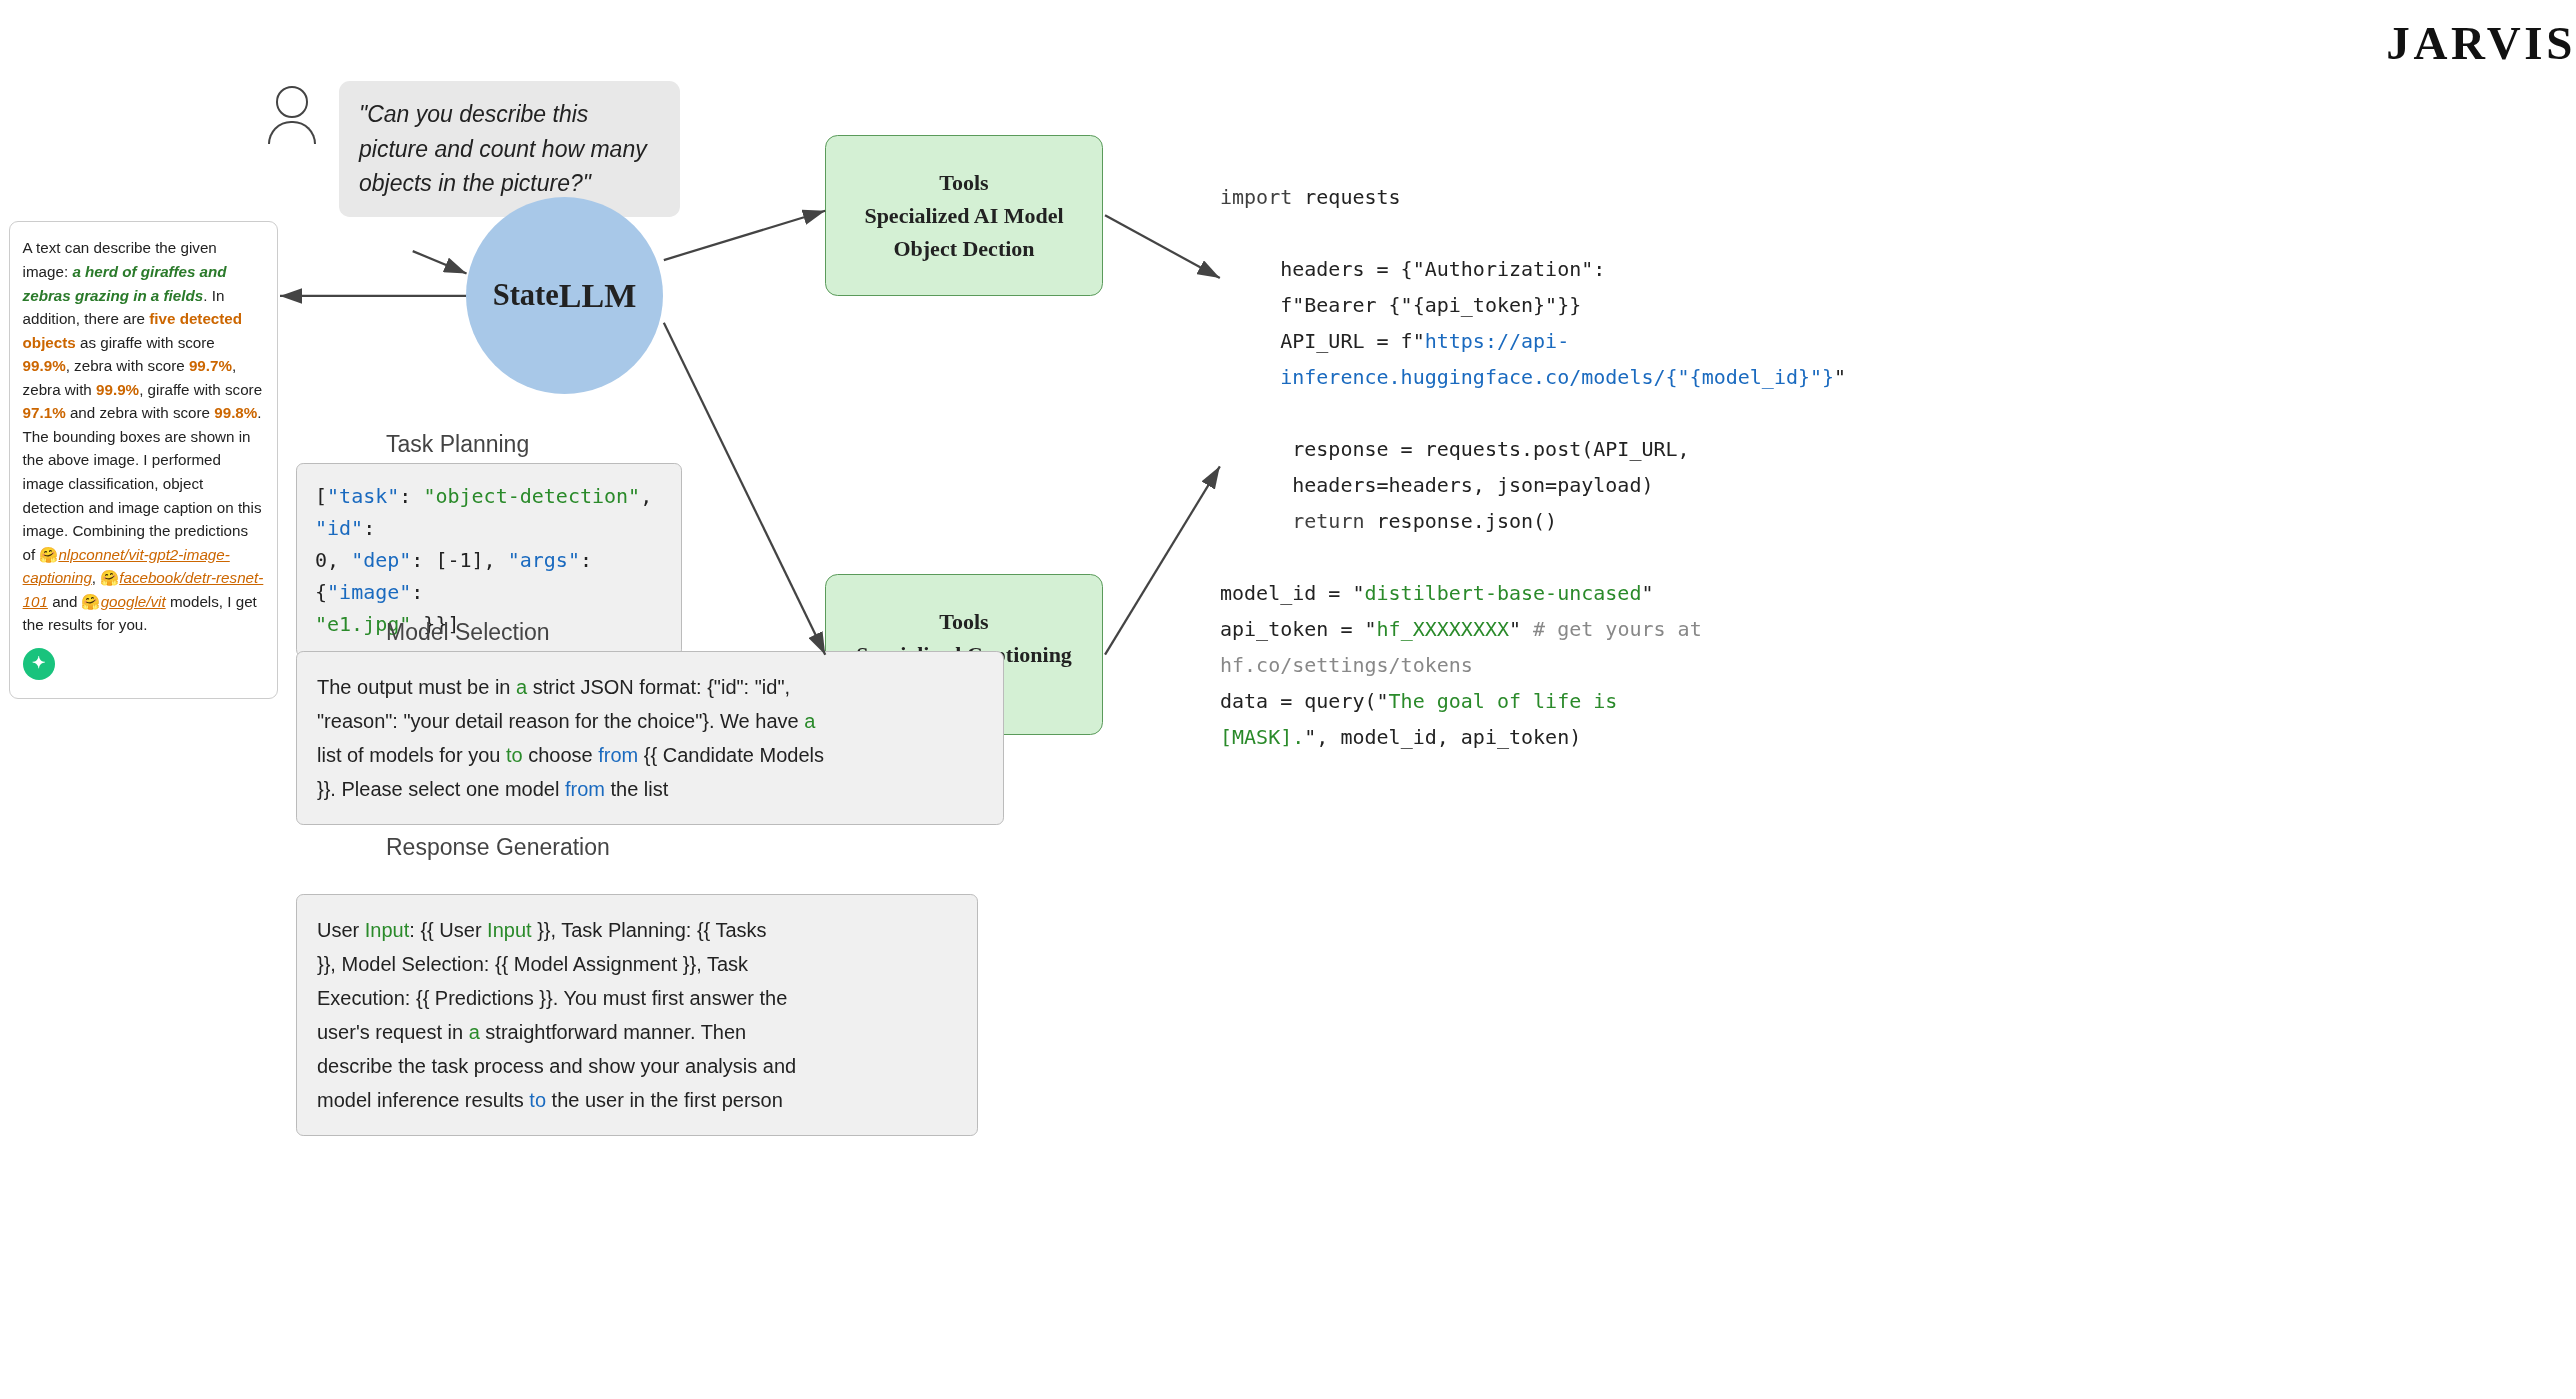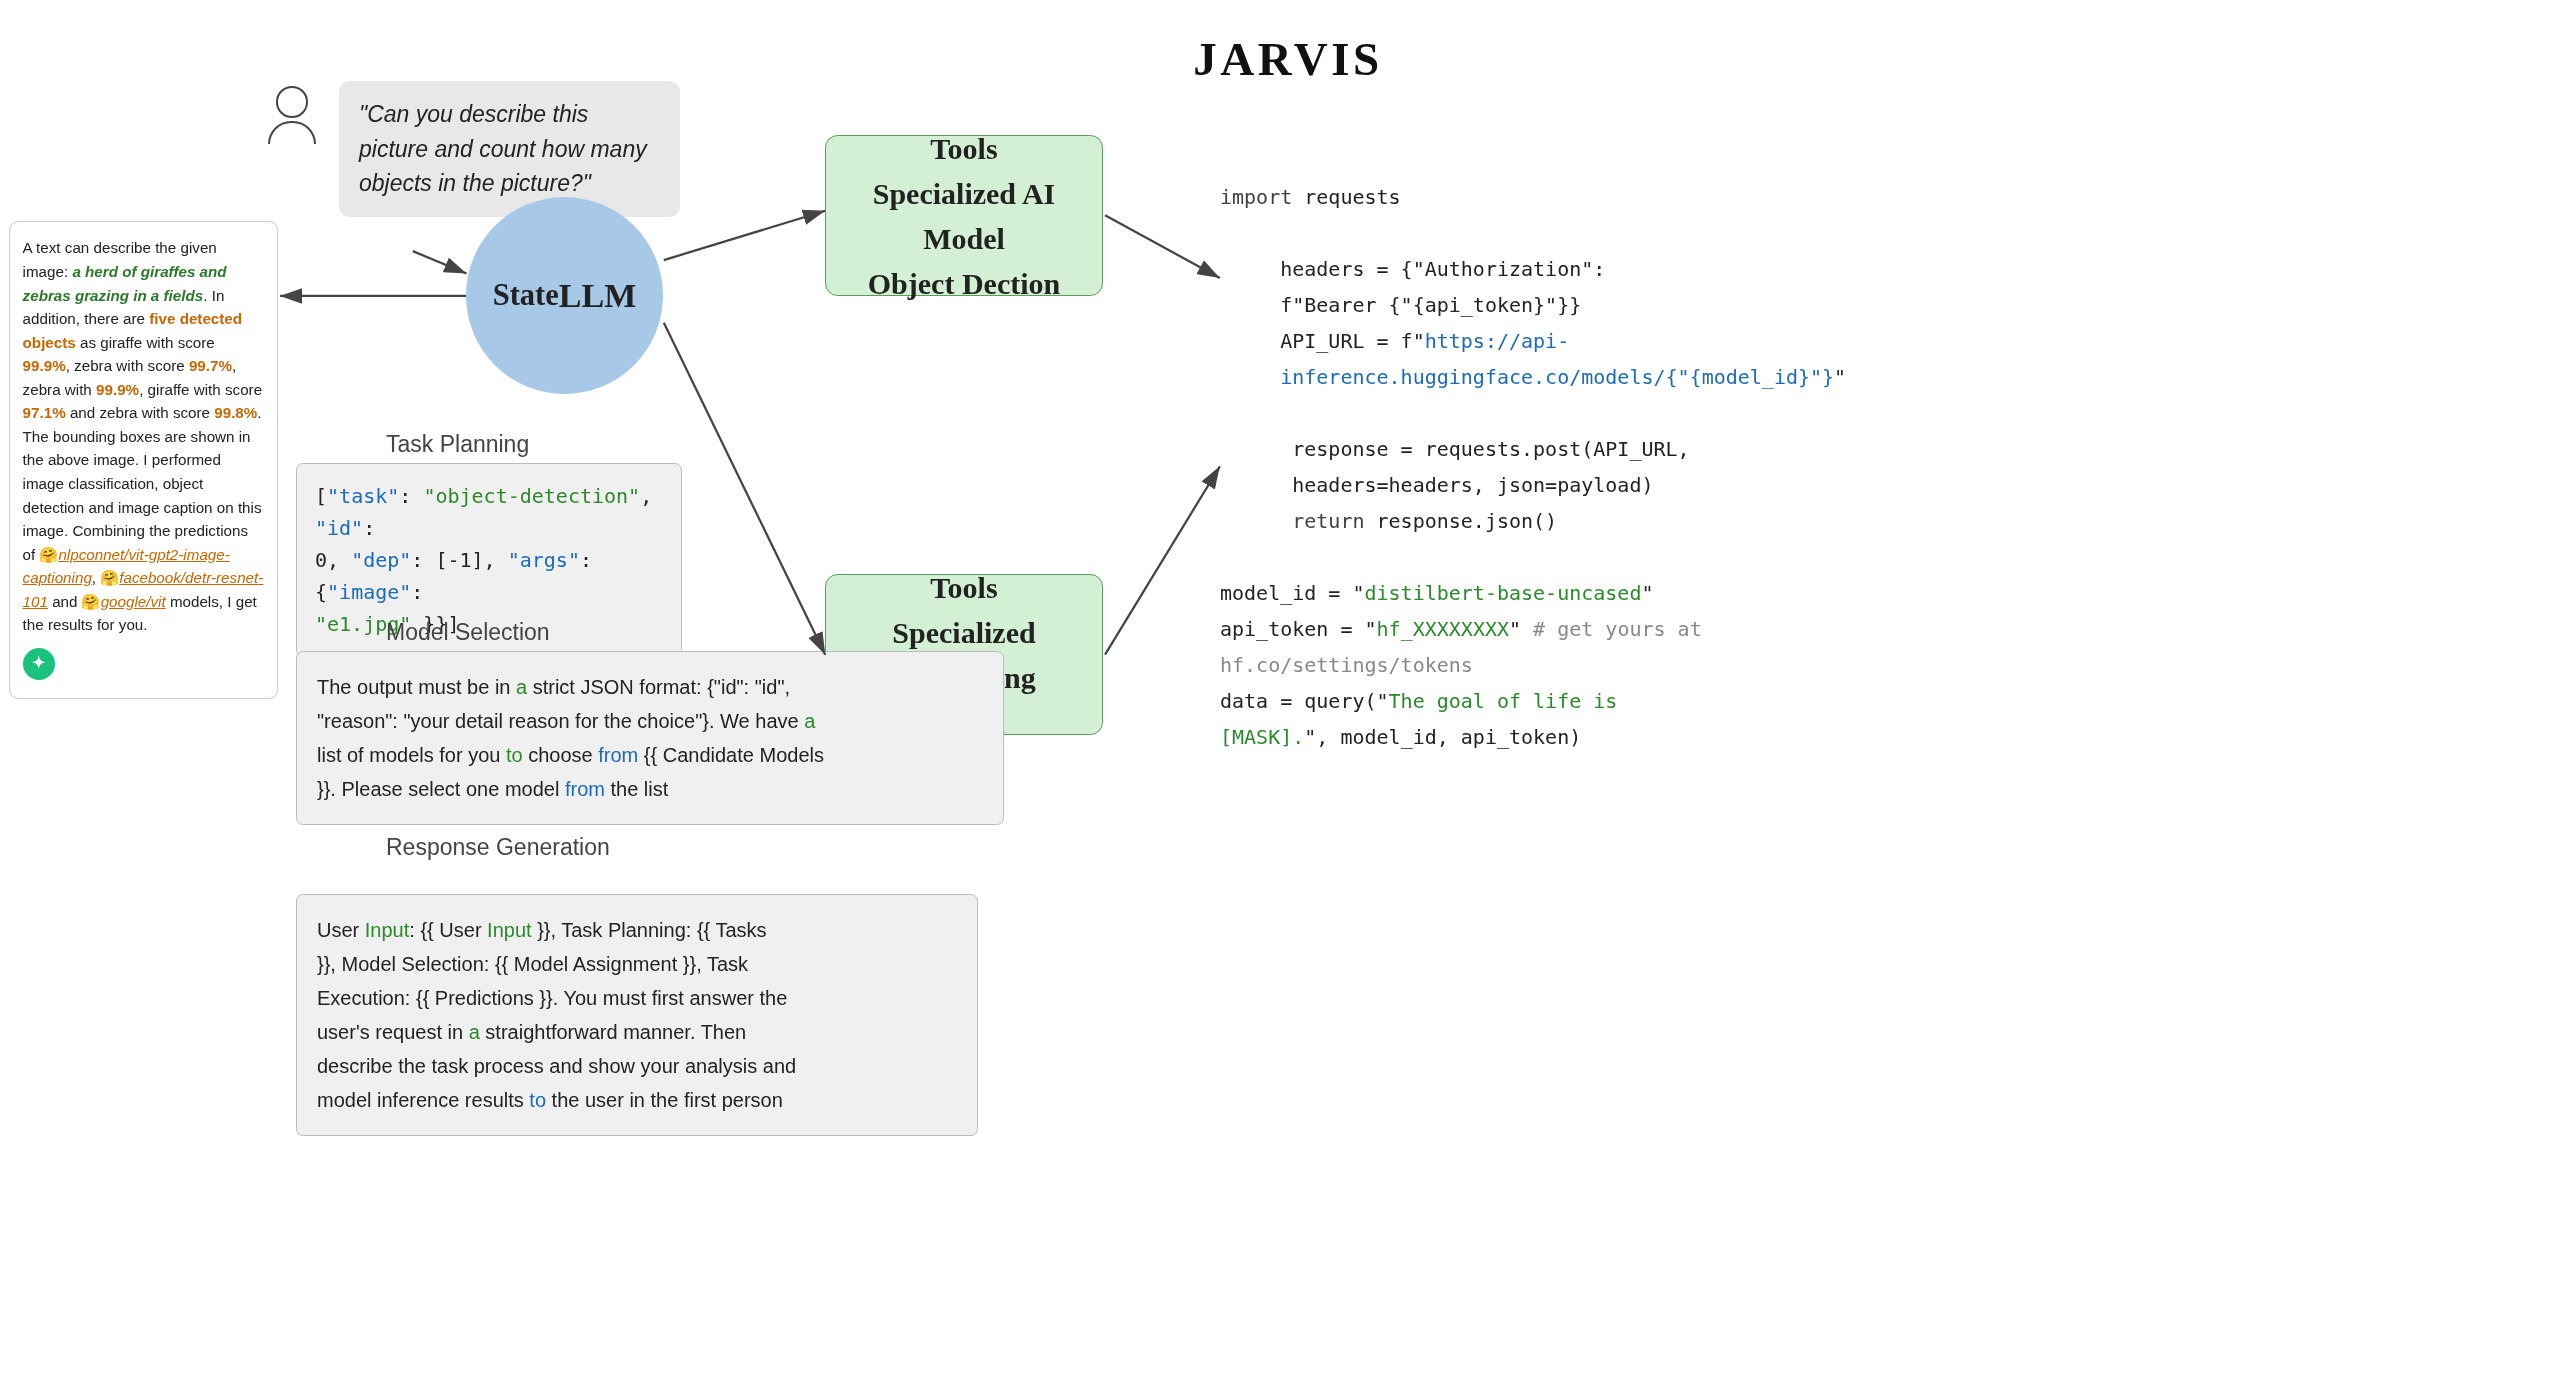--- a/index.html
+++ b/index.html
@@ -7,25 +7,25 @@
       background: #fff;
       font-family: 'Georgia', serif;
       width: 2576px;
       height: 1399px;
       overflow: hidden;
       position: relative;
     }
 
     
     #title {
-      text-align: center;
+      text-align: right;
       font-size: 47px;
       font-weight: 600;
       letter-spacing: 3.6px;
-      padding-top: 32px;
+      padding-top: 16px;
       color: #111;
       font-family: serif;
     }
 
     
     #user-area {
       position: absolute;
       top: 81px;
       left: 260px;
       display: flex;
@@ -103,21 +103,21 @@
     .tool-box {
       position: absolute;
       background: #d4f0d4;
       border: 1.8px solid #5a9a5a;
       border-radius: 12.6px;
       display: flex;
       flex-direction: column;
       align-items: center;
       justify-content: center;
       text-align: center;
-      font-size: 30px;
+      font-size: 22px;
       font-weight: bold;
       color: #222;
       padding: 18px 25px;
       line-height: 1.5;
     }
 
     #tool-object {
       top: 135px;
       left: 825px;
       width: 278px;

